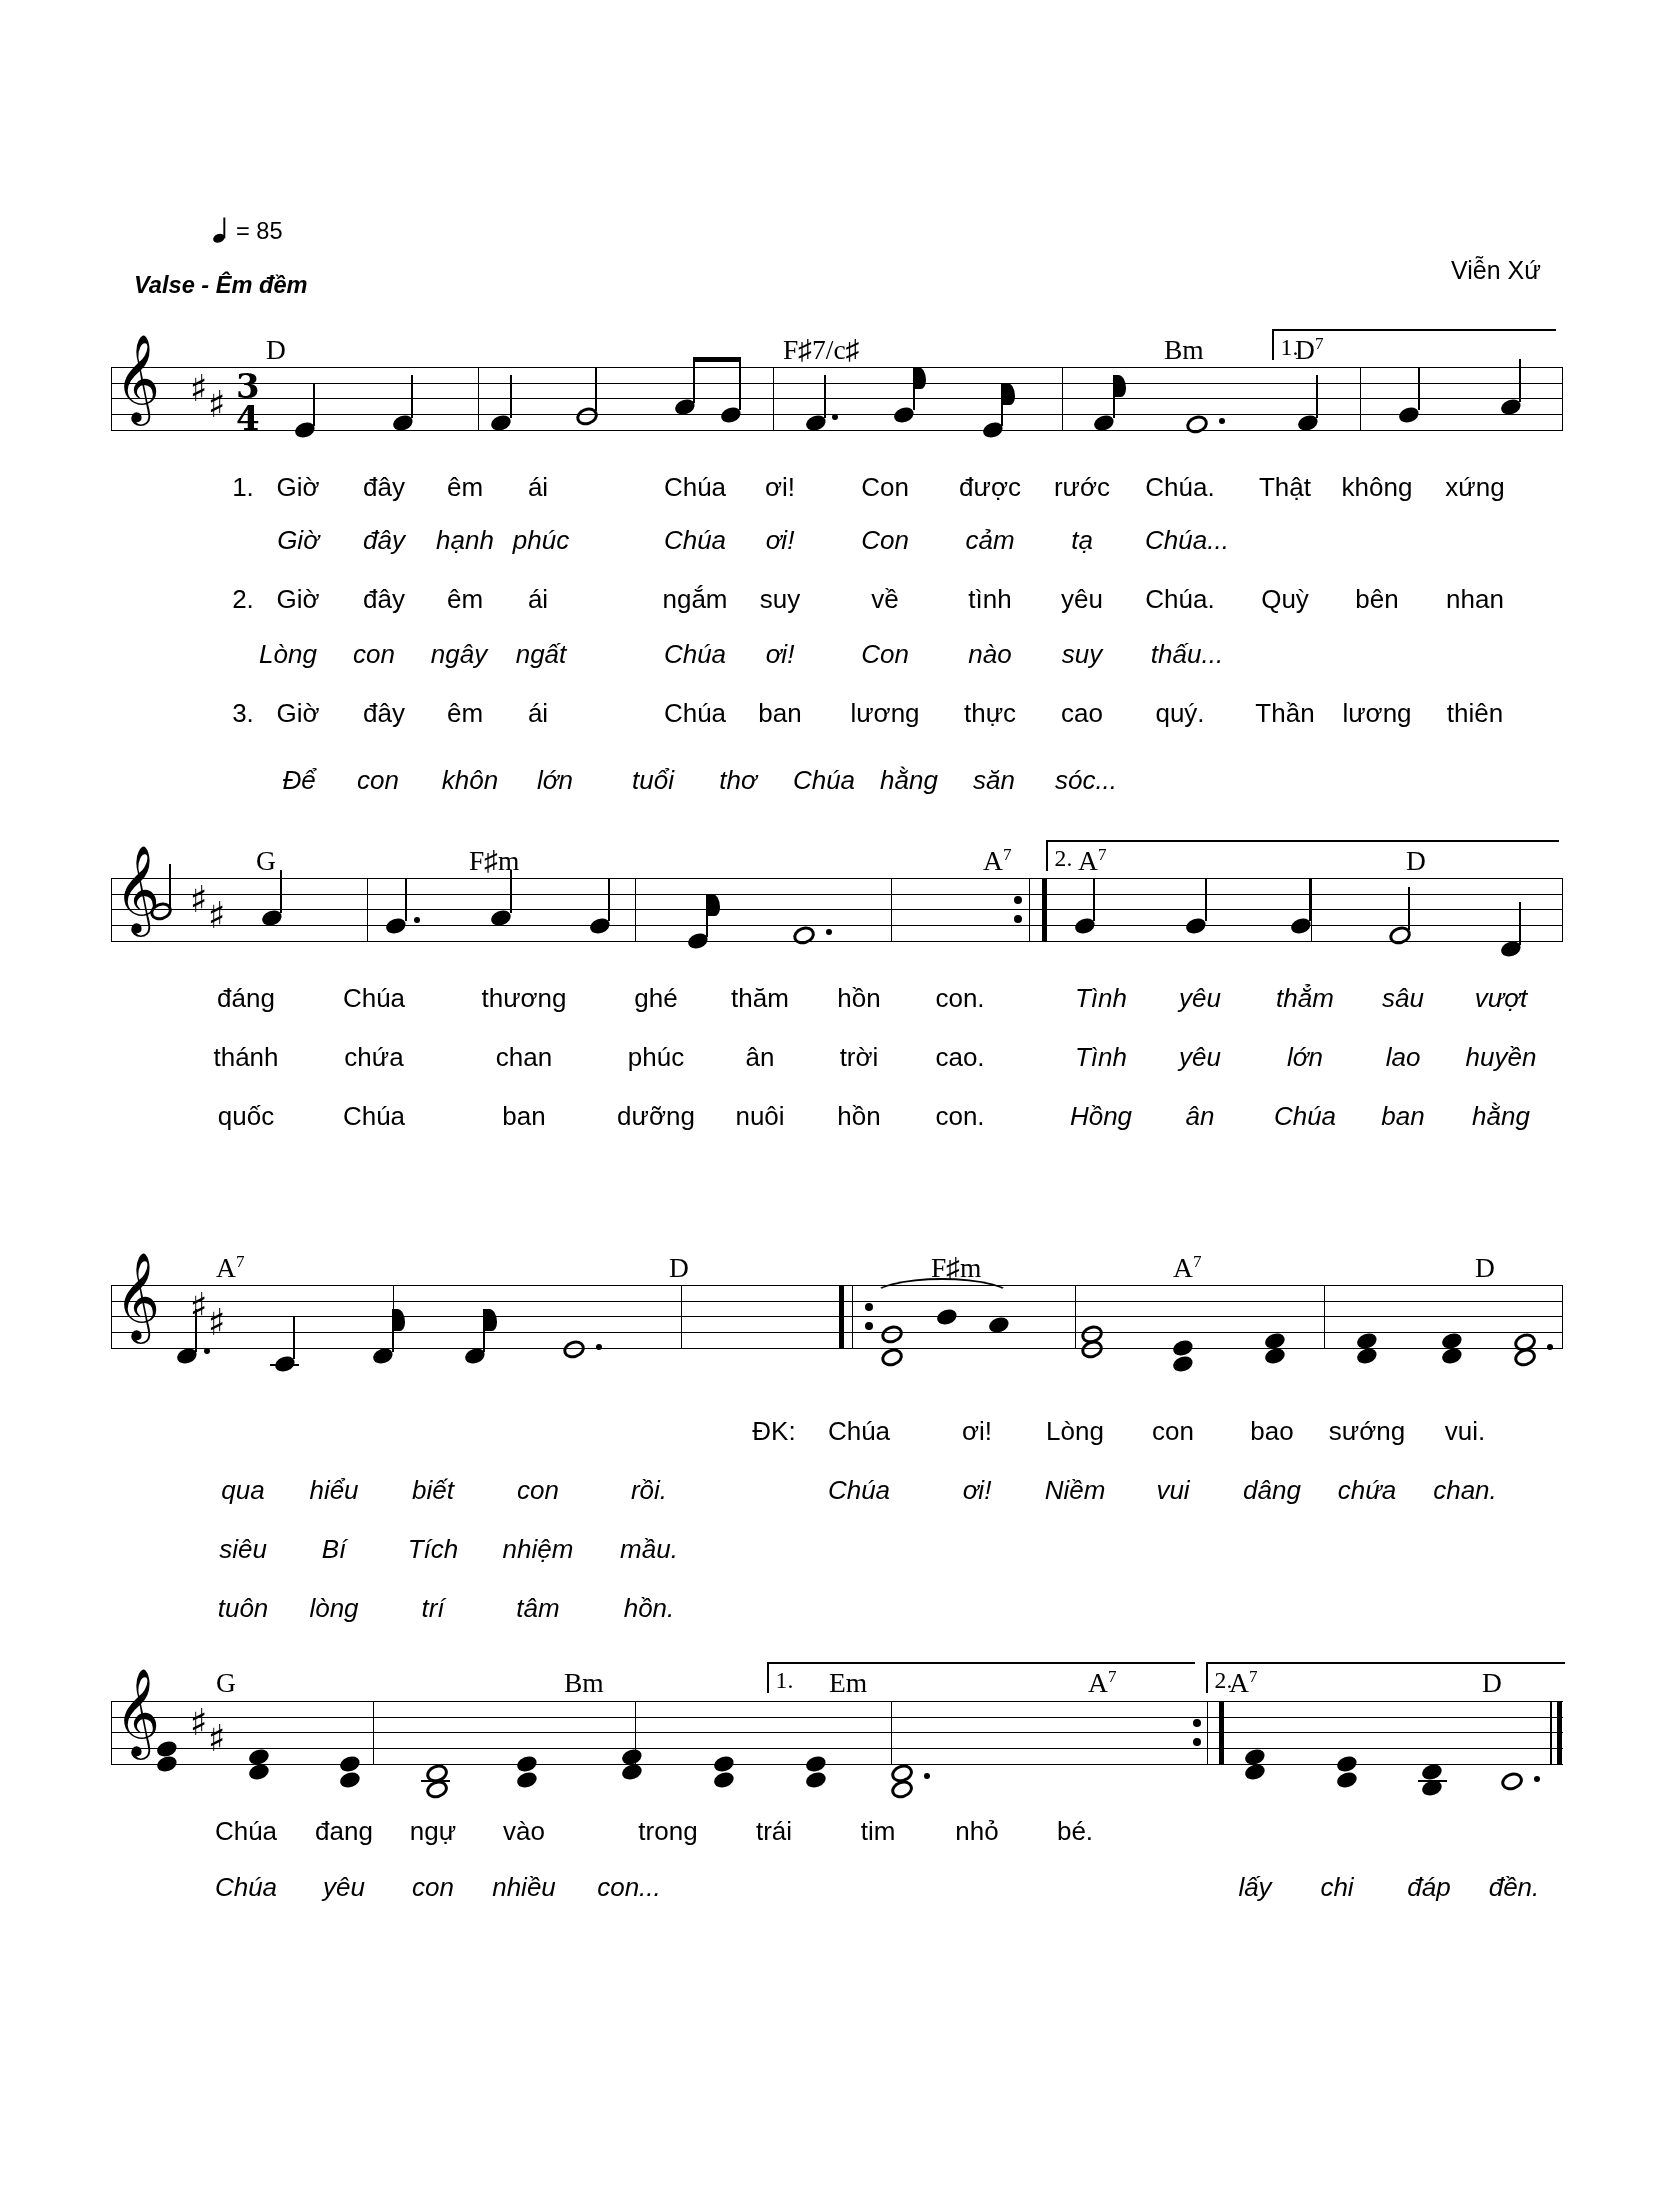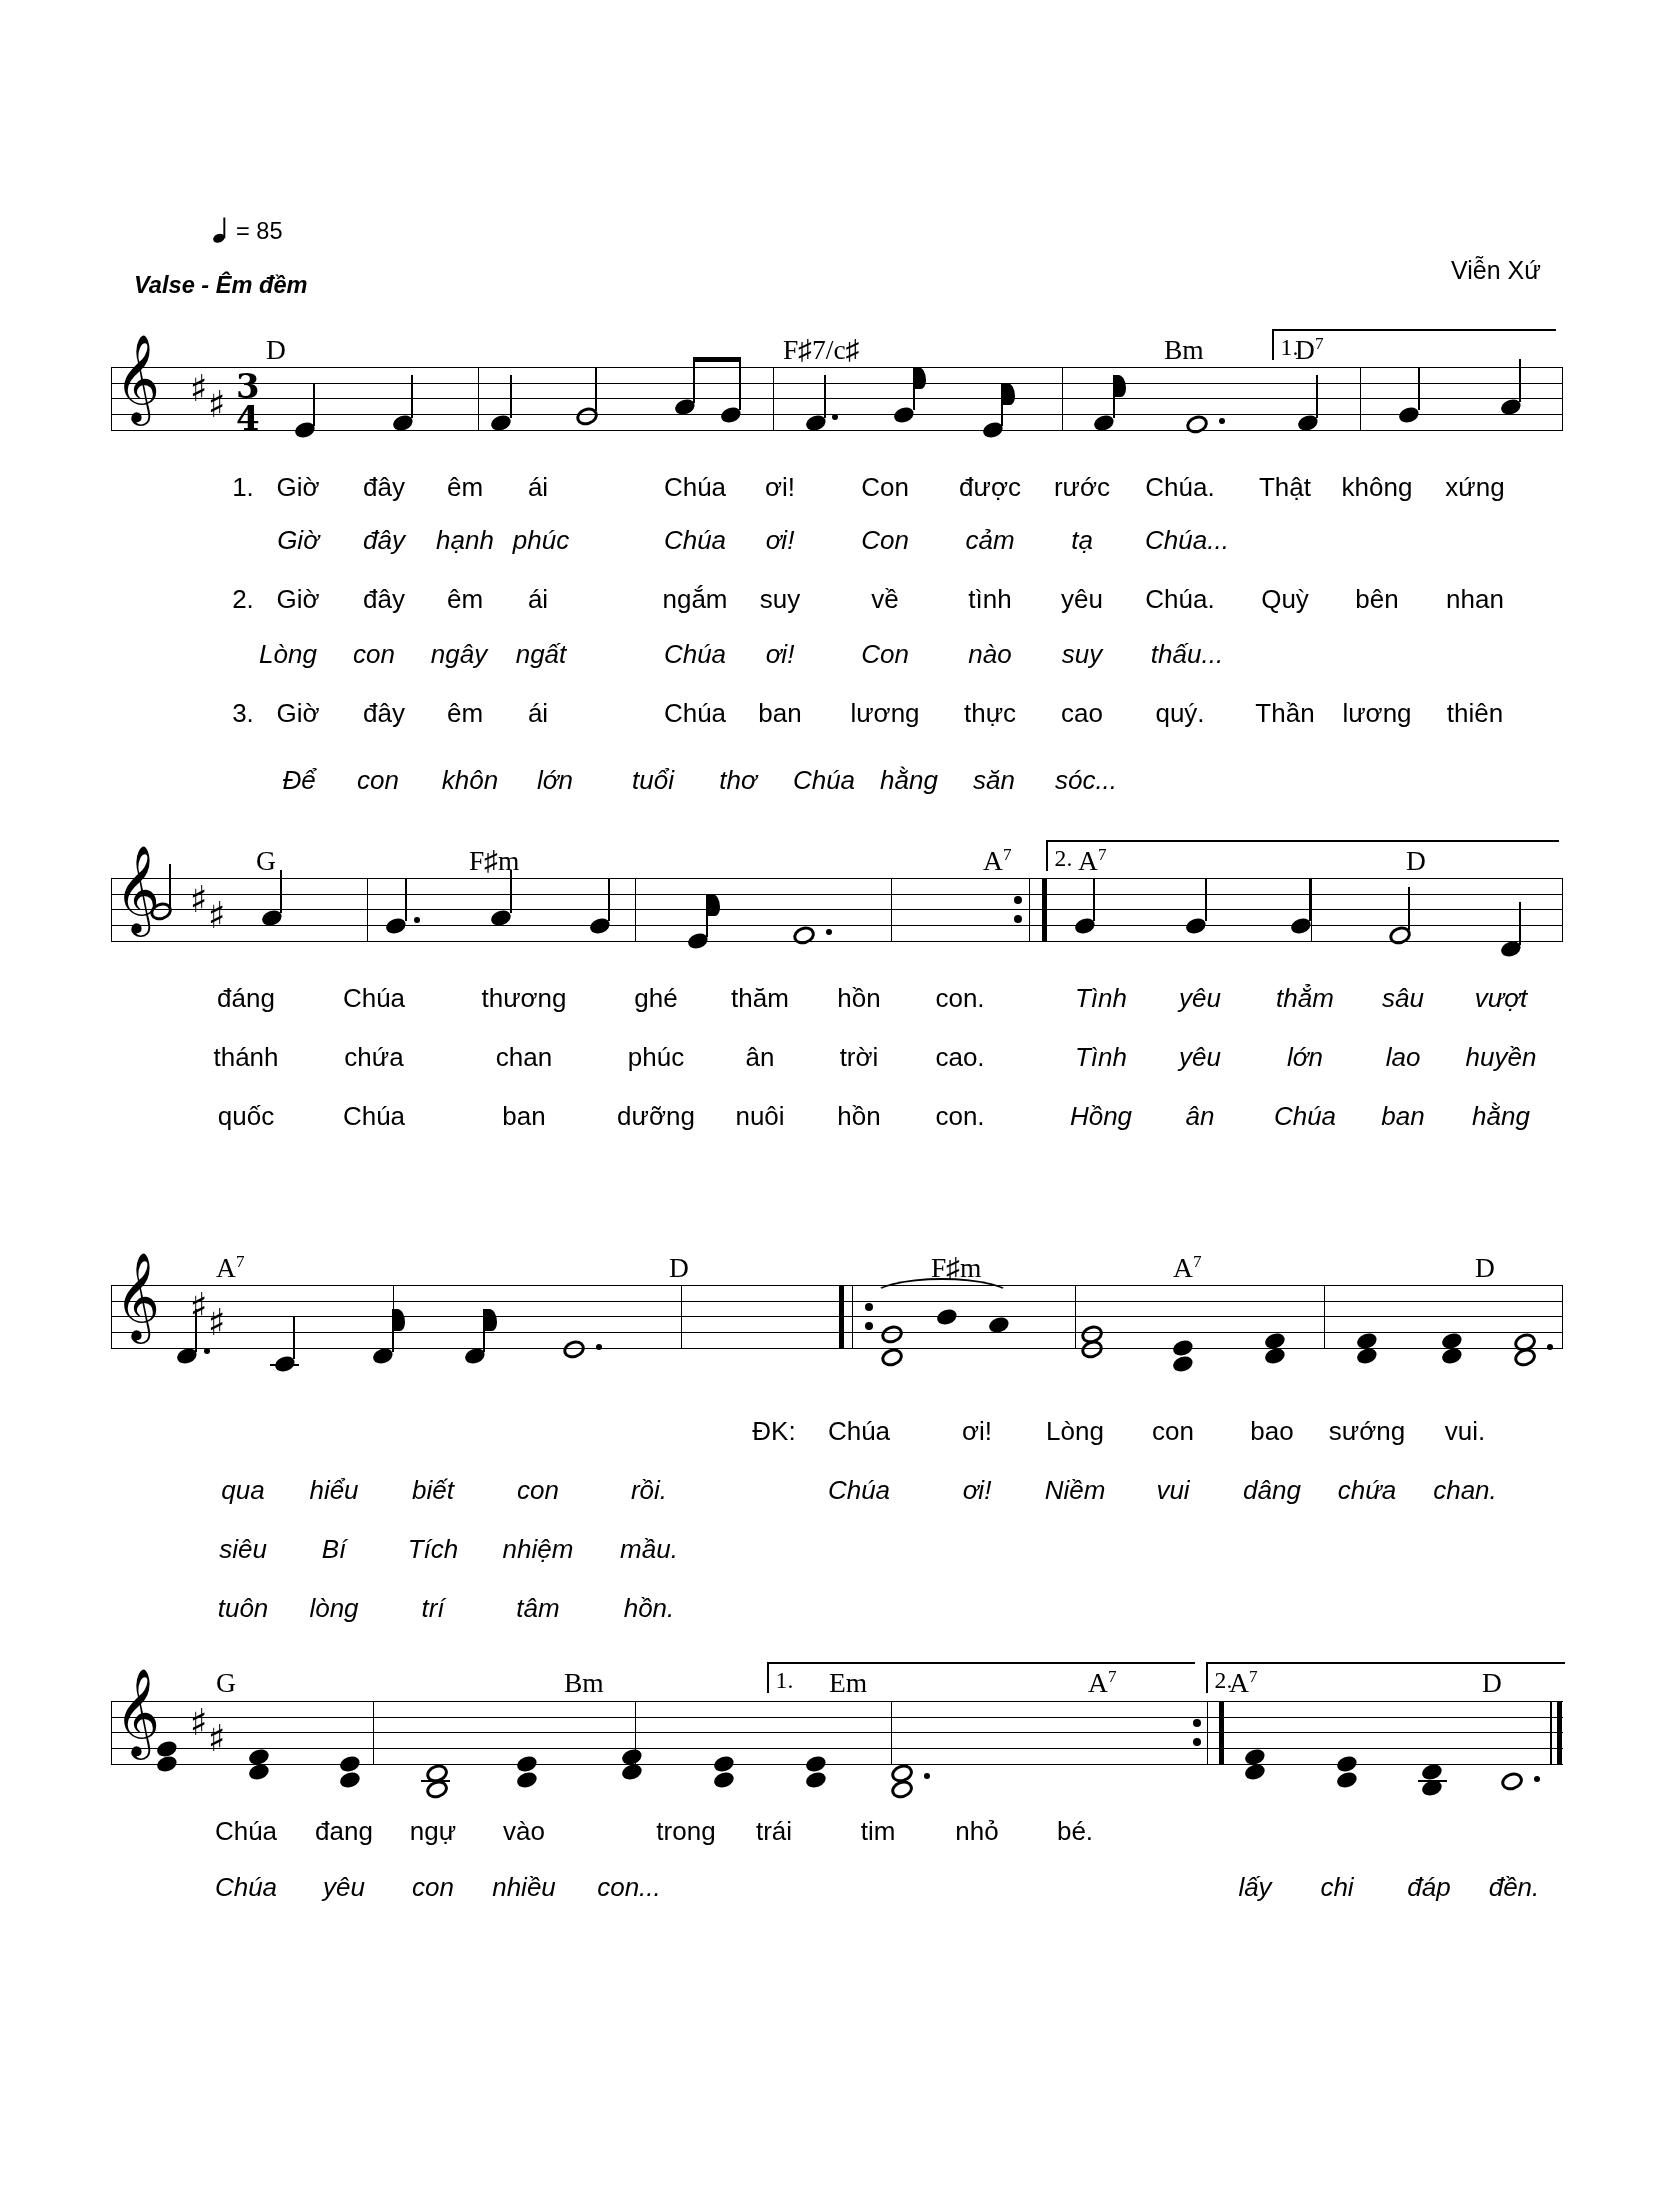--- a/index.html
+++ b/index.html
@@ -707,21 +707,21 @@
     </div>
     <div class="ending" style="left:1206px; top:-13px; width:357px;">
       <span class="ending-label">2.</span>
     </div>
 
     <div class="lyric-row" style="top:141px;" id="s4r0">
         <span class="lyric" style="left: 246px; font-style: normal;">Chúa</span>
         <span class="lyric" style="left: 344px; font-style: normal;">đang</span>
         <span class="lyric" style="left: 433px; font-style: normal;">ngự</span>
         <span class="lyric" style="left: 524px; font-style: normal;">vào</span>
-        <span class="lyric" style="left: 686px; font-style: normal;">trong</span>
+        <span class="lyric" style="left: 668px; font-style: normal;">trong</span>
         <span class="lyric" style="left: 774px; font-style: normal;">trái</span>
         <span class="lyric" style="left: 878px; font-style: normal;">tim</span>
         <span class="lyric" style="left: 977px; font-style: normal;">nhỏ</span>
         <span class="lyric" style="left: 1075px; font-style: normal;">bé.</span>
       </div>
     <div class="lyric-row italic" style="top:197px;" id="s4r1">
         <span class="lyric" style="left: 246px; font-style: italic;">Chúa</span>
         <span class="lyric" style="left: 344px; font-style: italic;">yêu</span>
         <span class="lyric" style="left: 433px; font-style: italic;">con</span>
         <span class="lyric" style="left: 524px; font-style: italic;">nhiều</span>

